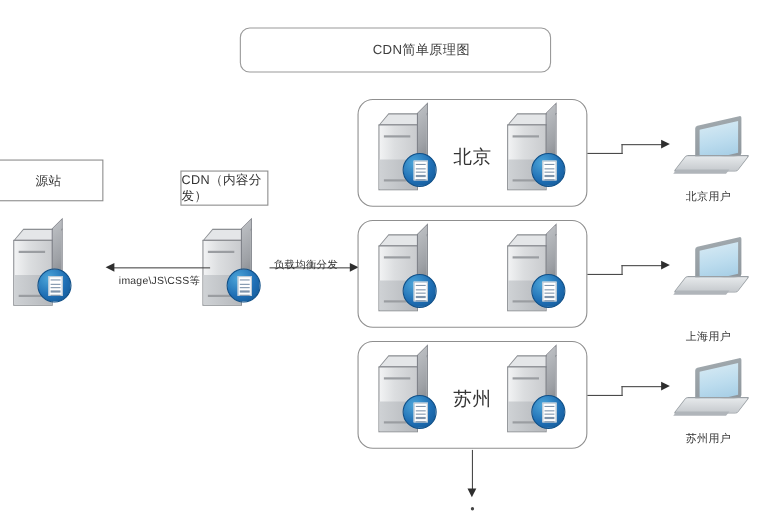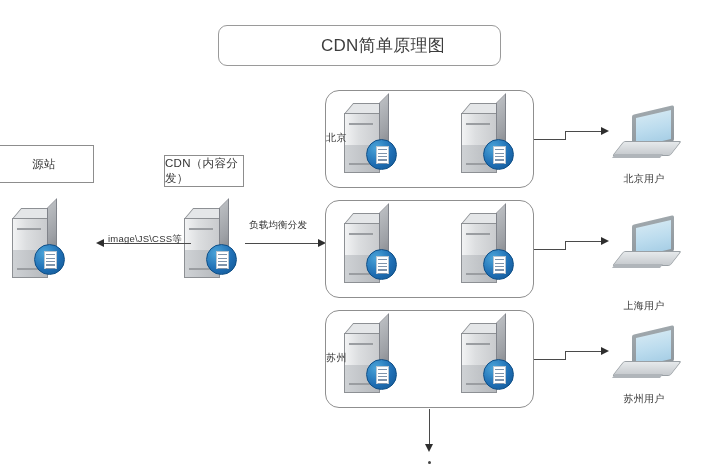--- a/index.html
+++ b/index.html
@@ -25,21 +25,21 @@
     width: 283px; height: 41px;
     border: 1.4px solid #9a9a9a;
     border-radius: 9px;
     background: #ffffff;
     display: flex;
     align-items: center;
     justify-content: center;
     box-sizing: border-box;
   }
   .title-text {
-    font-size: 17px;
+    font-size: 12px;
     color: #3d3d3d;
     letter-spacing: 0.3px;
     margin-left: 47px;
   }
 
   
   .rect-box {
     border: 1.2px solid #8d8d8d;
     background: #ffffff;
     display: flex;
@@ -60,22 +60,22 @@
     width: 209px; height: 98px;
     border: 1.3px solid #8f8f8f;
     border-radius: 14px;
     background: #ffffff;
     box-sizing: border-box;
   }
   .region-label {
     position: absolute;
     left: 0; right: 0;
     top: 40px;
-    text-align: left;
-    font-size: 10px;
+    text-align: center;
+    font-size: 17px;
     color: #333333;
     letter-spacing: 0.4px;
   }
 
   
   .server {
     width: 52px; height: 72px;
     position: absolute;
   }
   .server .body {
@@ -204,20 +204,21 @@
     border-left: 4.5px solid transparent;
     border-right: 4.5px solid transparent;
     border-bottom: 0;
   }
   .edge-label {
     position: absolute;
     font-size: 9.5px;
     color: #333333;
     white-space: nowrap;
     letter-spacing: 0.2px;
+    margin-top: 16px;
   }
   .dot {
     width: 3px; height: 3px;
     border-radius: 50%;
     background: #444;
   }
 
   
   .watermark {
     left: 565px; top: 442px;

